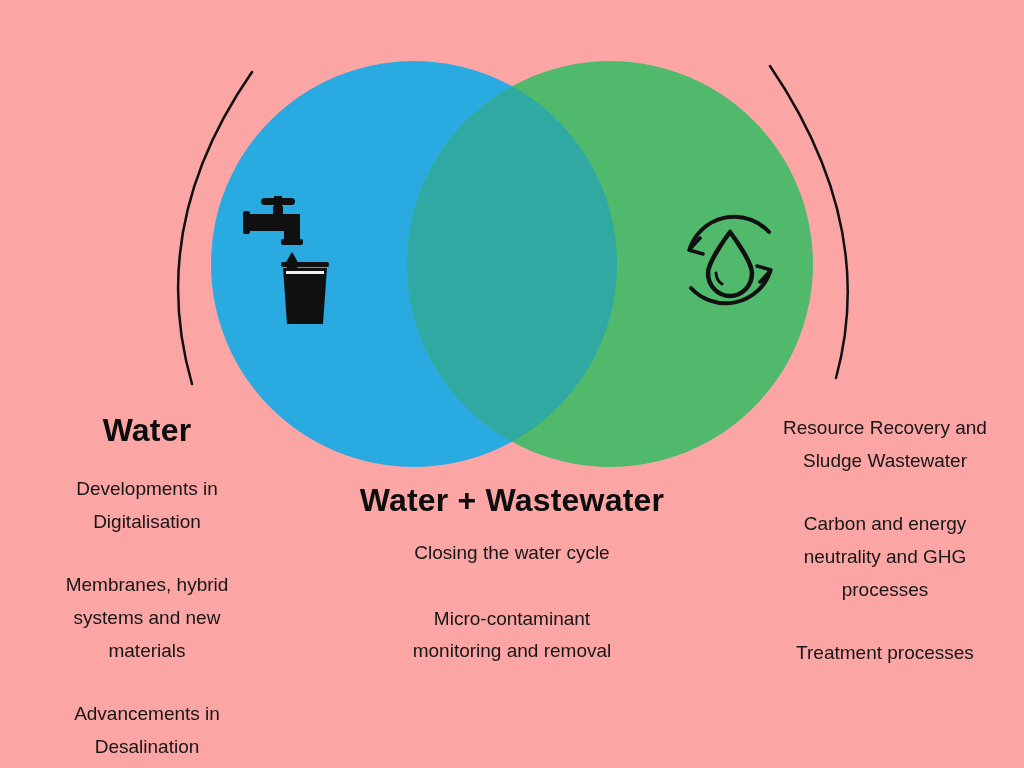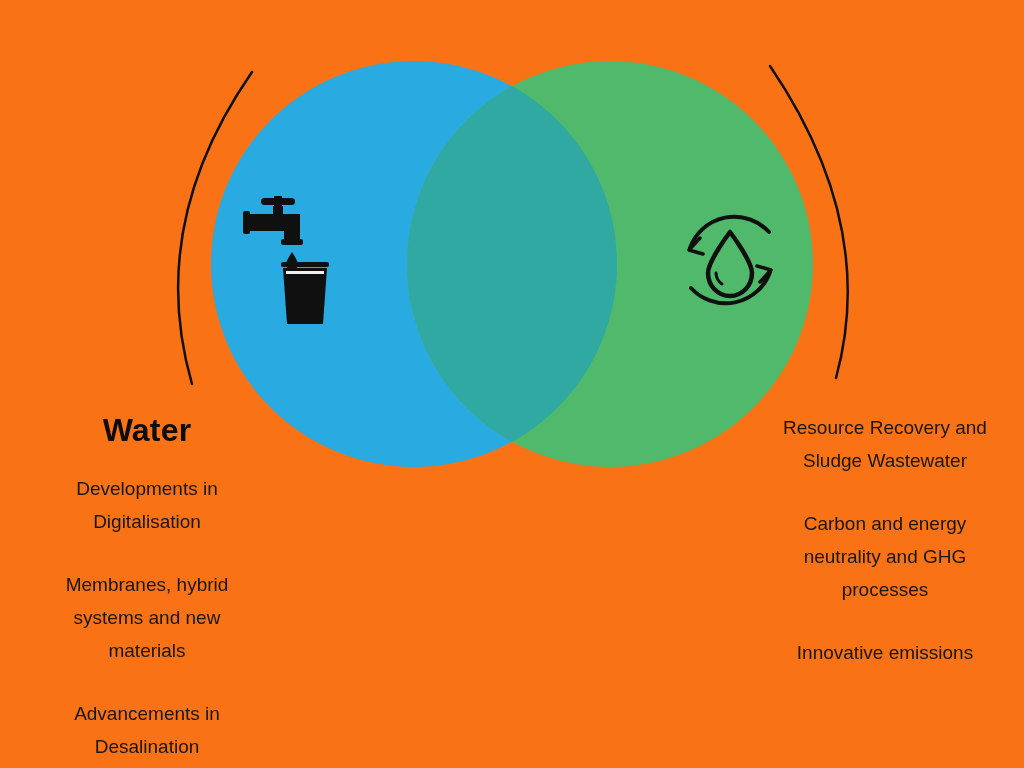--- a/index.html
+++ b/index.html
@@ -3,21 +3,21 @@
 <meta charset="utf-8">
 <style>
   html,body{margin:0;padding:0;}
   body{
     font-family:"Liberation Sans","DejaVu Sans",sans-serif;
     background:#edf0ed;
   }
   .canvas{
     position:relative;
     width:1024px;height:768px;
-    background:#f97316;
+    background:#fca5a5;
     overflow:hidden;
   }
   .venn-svg{position:absolute;left:0;top:0;}
   .col{
     position:absolute;
     text-align:center;
     color:#101010;
   }
   .col-left{left:42px;top:412px;width:210px;}
   .col-center{left:347px;top:482px;width:330px;}
@@ -93,20 +93,25 @@
     </g>
   </svg>
 
   <div class="col col-left">
     <h2 class="col-title">Water</h2>
     <div class="group">Developments in Digitalisation</div>
     <div class="group">Membranes, hybrid systems and new materials</div>
     <div class="group">Advancements in Desalination</div>
   </div>
 
+  <div class="col col-center">
+    <h2 class="col-title">Water + Wastewater</h2>
+    <div class="group">Closing the water cycle</div>
+    <div class="group">Micro-contaminant monitoring and removal</div>
+  </div>
 
   <div class="col col-right">
     <div class="group">Resource Recovery and Sludge Wastewater</div>
     <div class="group">Carbon and energy neutrality and GHG processes</div>
-    <div class="group">Innovative emissions</div>
+    <div class="group">Treatment processes</div>
   </div>
 
 </div>
 
 </body></html>

